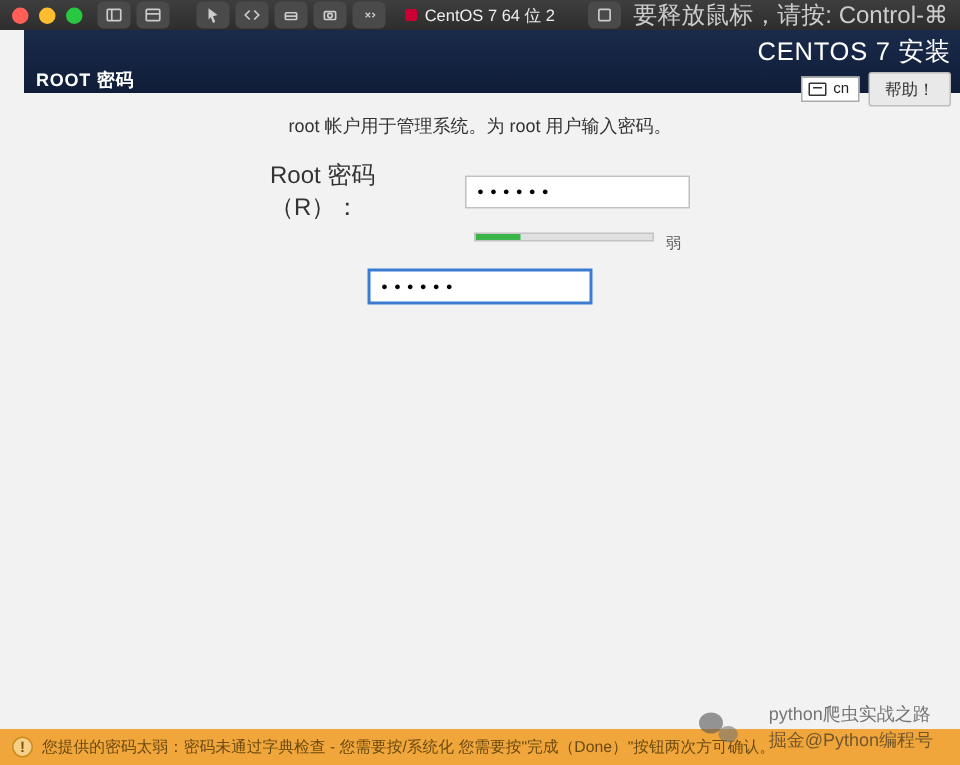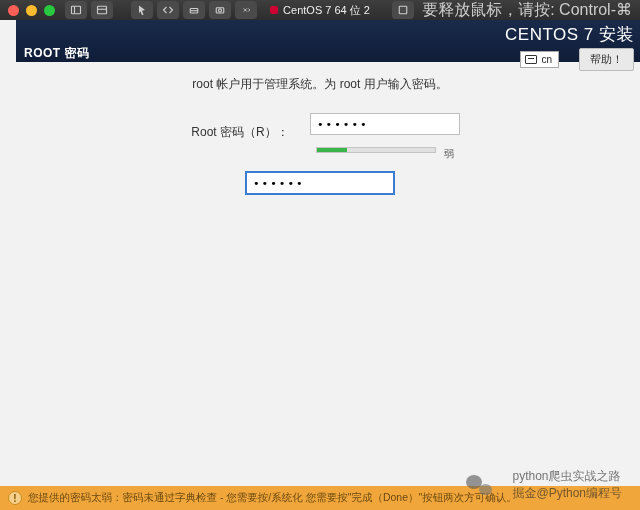--- a/index.html
+++ b/index.html
@@ -56,21 +56,21 @@
     border-radius: 2px;
     display: inline-block;
     outline: 2px solid #d9332b;
     outline-offset: 0;
   }
   .ana-right {
     position: absolute; right: 6px; top: 3px;
     display: flex; flex-direction: column; align-items: flex-end; gap: 2px;
   }
   .inst-title { font-size: 17px; color: #fff; letter-spacing: 0.5px; }
-  .lang-row { display: flex; gap: 20px; align-items: center; }
+  .lang-row { display: flex; gap: 6px; align-items: center; }
   .kb-ind {
     background: #fff; color: #222; font-size: 10px;
     padding: 2px 6px 2px 4px; border: 1px solid #aaa;
     display: flex; align-items: center; gap: 4px;
   }
   .kb-ind .kico { width: 12px; height: 9px; border: 1px solid #333; border-radius: 1px; position: relative; }
   .kb-ind .kico::after { content: ""; position: absolute; inset: 2px; border-top: 1px solid #333; }
   .help-btn {
     background: #e9e9e9; color: #333; font-size: 11px;
     padding: 3px 10px; border: 1px solid #bcbcbc; border-radius: 2px;
@@ -82,21 +82,21 @@
     height: calc(510px - 28px - 42px - 24px);
     padding-top: 14px;
     font-size: 12px;
     color: #333;
   }
   .desc { text-align: center; margin-bottom: 14px; font-size: 12px; color: #333; }
   .form-row {
     display: flex; align-items: center; justify-content: center;
     gap: 10px; margin-bottom: 6px;
   }
-  .form-label { width: 120px; text-align: center; font-size: 12px; margin-top: 17px; }
+  .form-label { width: 120px; text-align: left; font-size: 16px; }
   .pw-input {
     width: 150px; height: 22px;
     border: 1px solid #bfbfbf; background: #fff;
     padding: 0 6px; font-family: monospace; letter-spacing: 2px; font-size: 11px;
   }
   .pw-input.focus { border: 2px solid #3b7bd1; height: 24px; }
   .meter-row { display: flex; justify-content: center; margin: 2px 0 10px 0; padding-left: 130px; }
   .meter {
     width: 120px; height: 6px; background: #e0e0e0; border: 1px solid #c5c5c5;
     position: relative; overflow: hidden;

